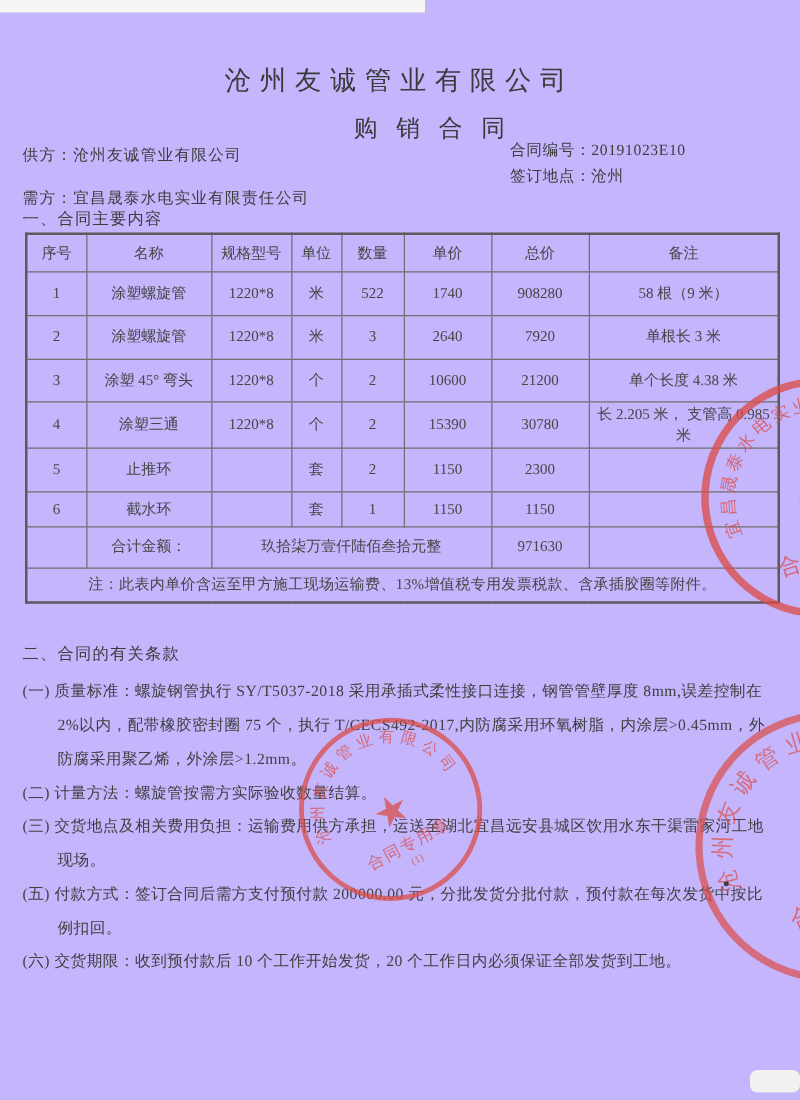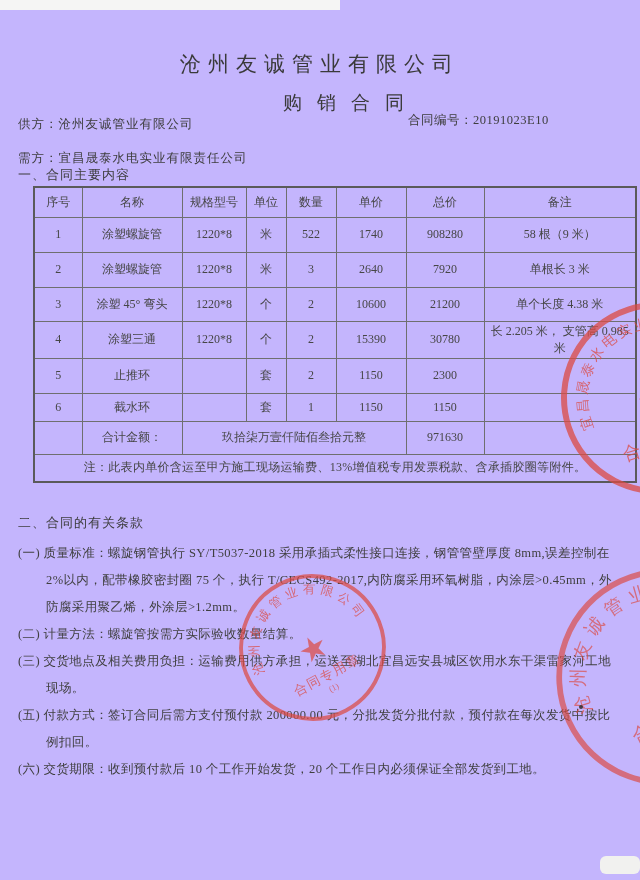--- a/index.html
+++ b/index.html
@@ -23,21 +23,21 @@
   .supplier{top:116px;}
   .buyer{top:150px;}
   .info-block{position:absolute; left:408px; top:110px; font-size:12.5px; line-height:21px;}
   .info-row span{letter-spacing:0.5px;}
   .sec-head{position:absolute; left:18px; font-size:13px; letter-spacing:1px; color:#3c3c3c;}
   .sec1-head{top:166px;}
   .sec2-head{top:514px;}
   table.main{
     position:absolute; left:20px; top:186px; width:602px;
     border-collapse:collapse; table-layout:fixed;
-    font-size:12px; color:#464646;margin-left:13px;
+    font-size:12px; color:#464646;
   }
   table.main td,table.main th{
     border:1px solid #6f6f6f; text-align:center; vertical-align:middle;
     font-weight:normal; padding:1px 2px; overflow:hidden;
   }
   table.main{border:2px solid #5a5a5a;}
   td.note-cell{text-align:left; padding:4px 6px; font-size:12px; letter-spacing:0.3px;}
   .attachment{position:absolute; left:20px; top:487px; font-size:12.5px; letter-spacing:0.5px;}
   .clauses{
     position:absolute; left:18px; top:540px; width:600px;
@@ -67,20 +67,23 @@
   <div class="party buyer">
     <span>需方：</span><span>宜昌晟泰水电实业有限责任公司</span>
   </div>
   <div class="party supplier">
     <span>供方：</span><span>沧州友诚管业有限公司</span>
   </div>
 
   <div class="info-block">
     <div class="info-row">
       <span>合同编号：</span><span>20191023E10</span>
+    </div>
+    <div class="info-row">
+      <span>签订地点：</span><span>沧州</span>
     </div>
   </div>
 
   <div class="sec-head sec1-head">一、合同主要内容</div>
 
   <table class="main">
     <colgroup>
       <col style="width:48px">
         <col style="width:100px">
         <col style="width:64px">

